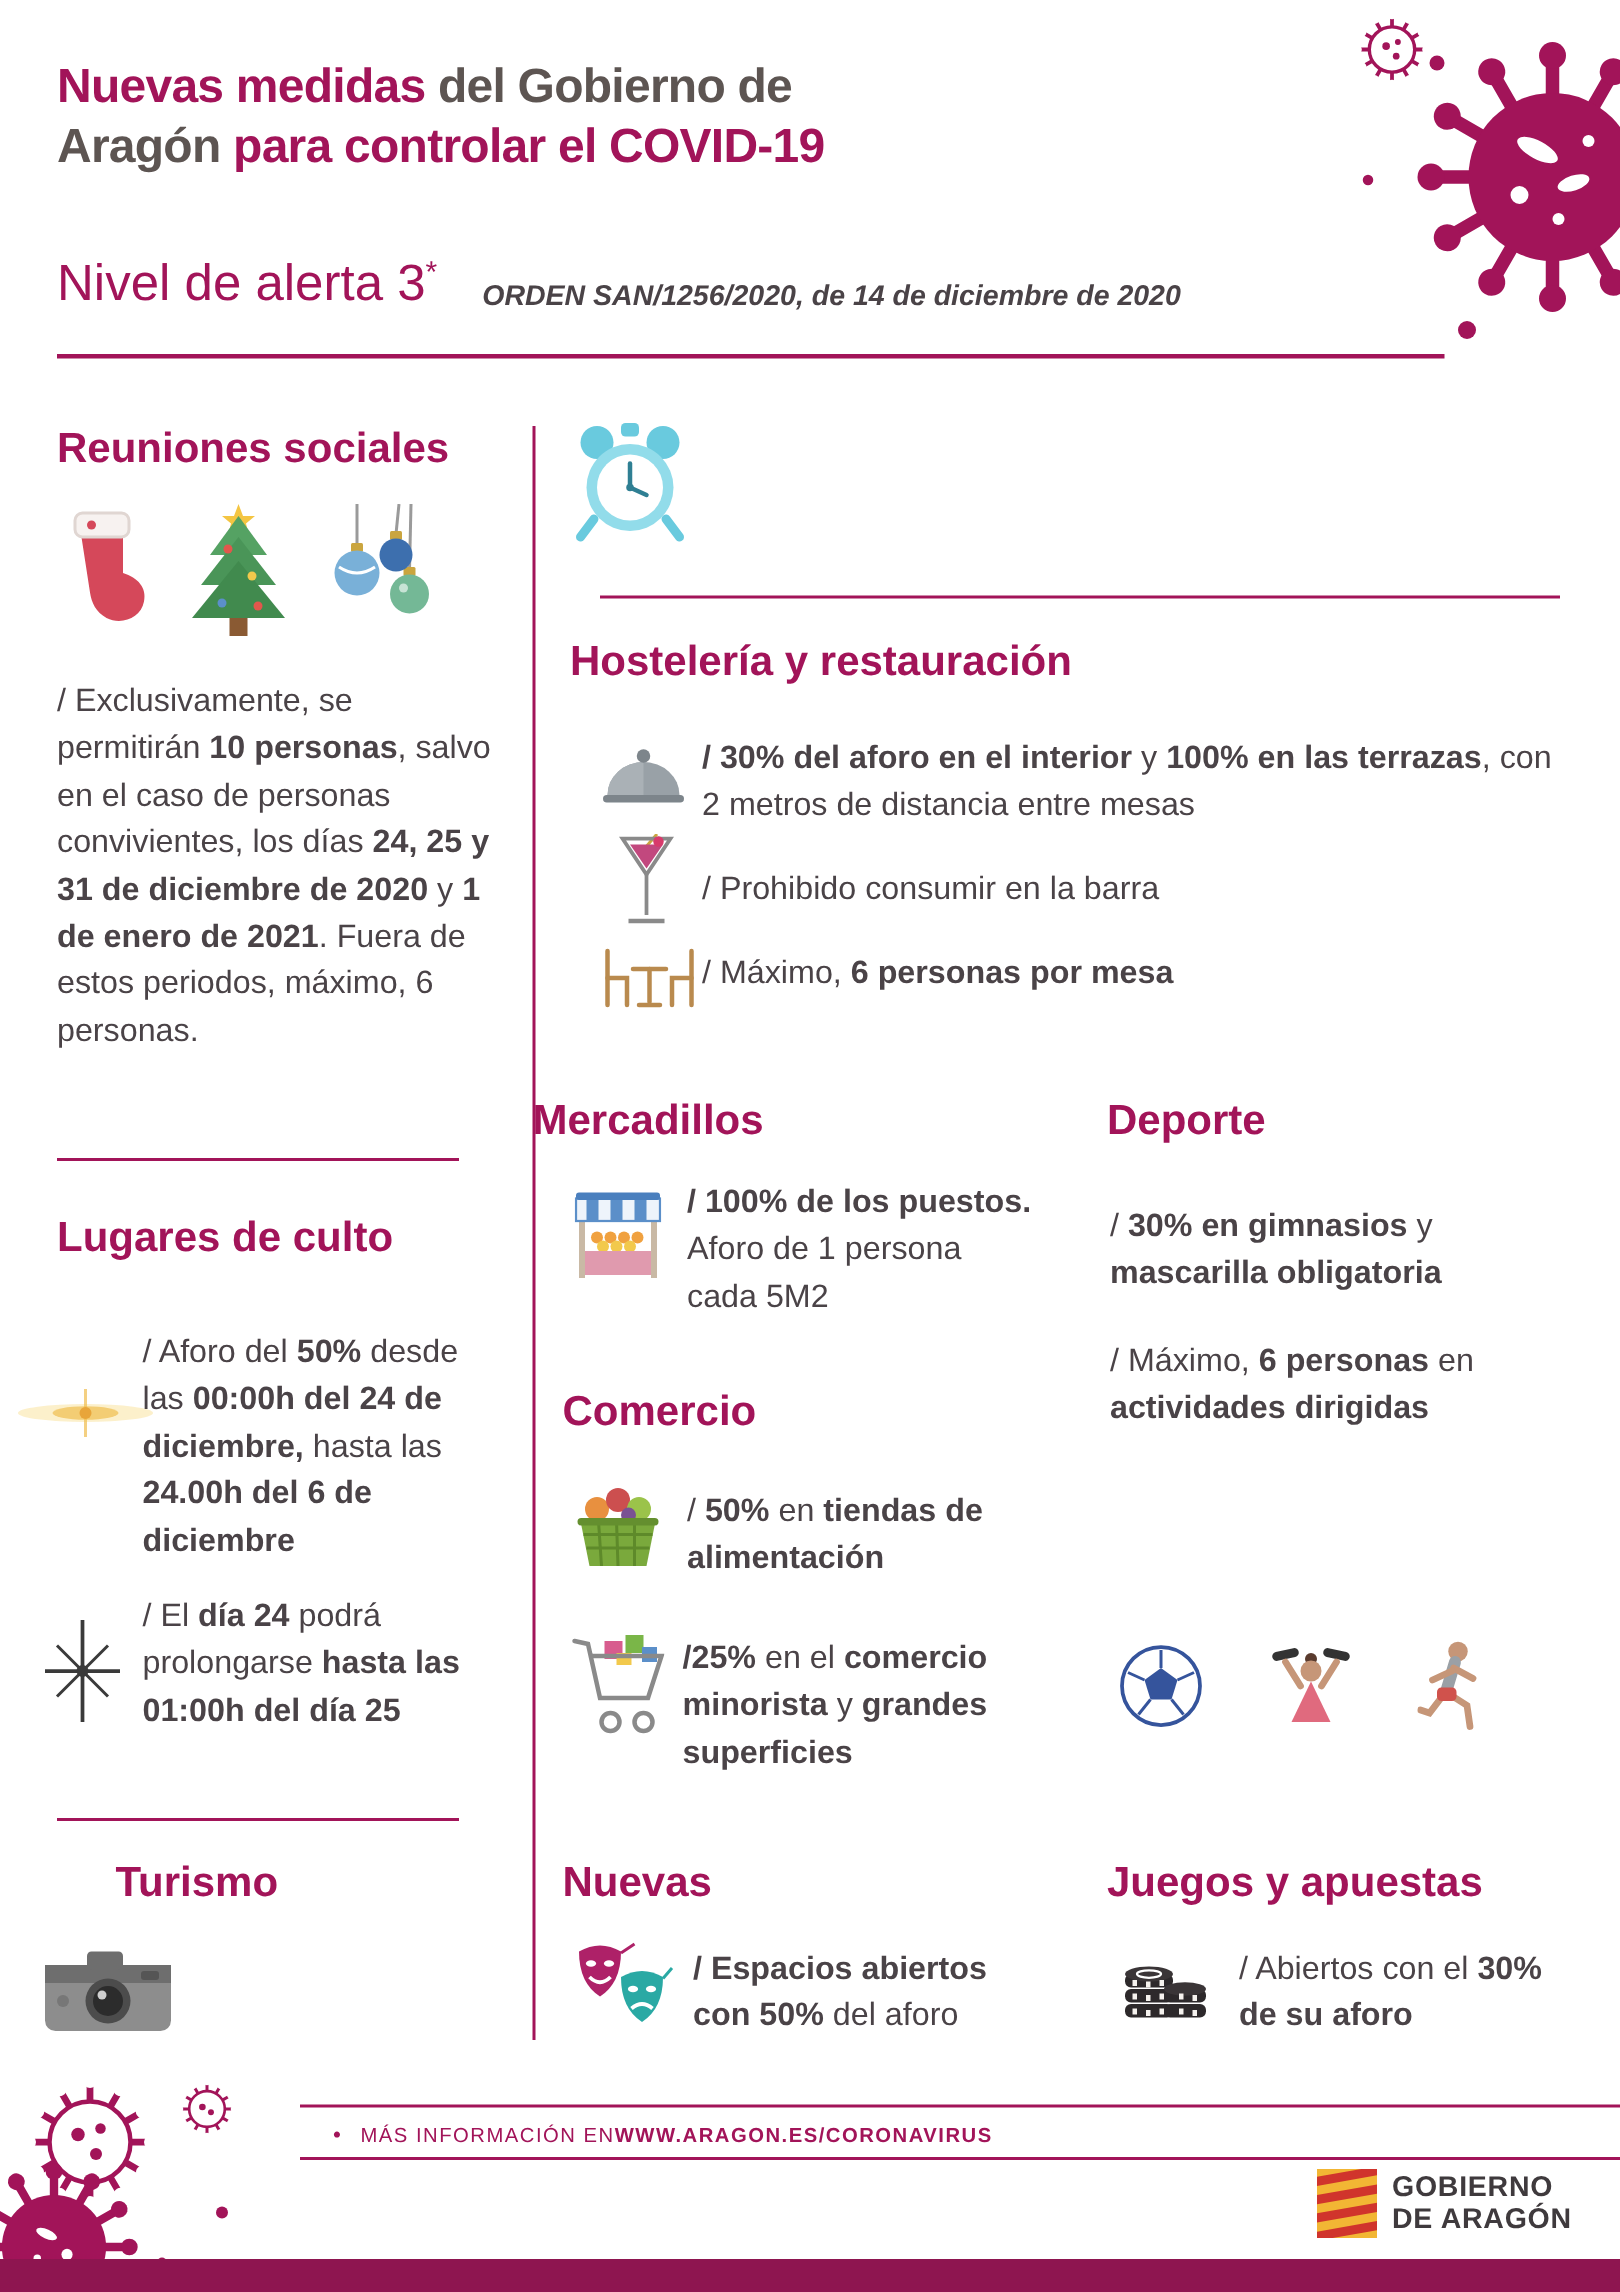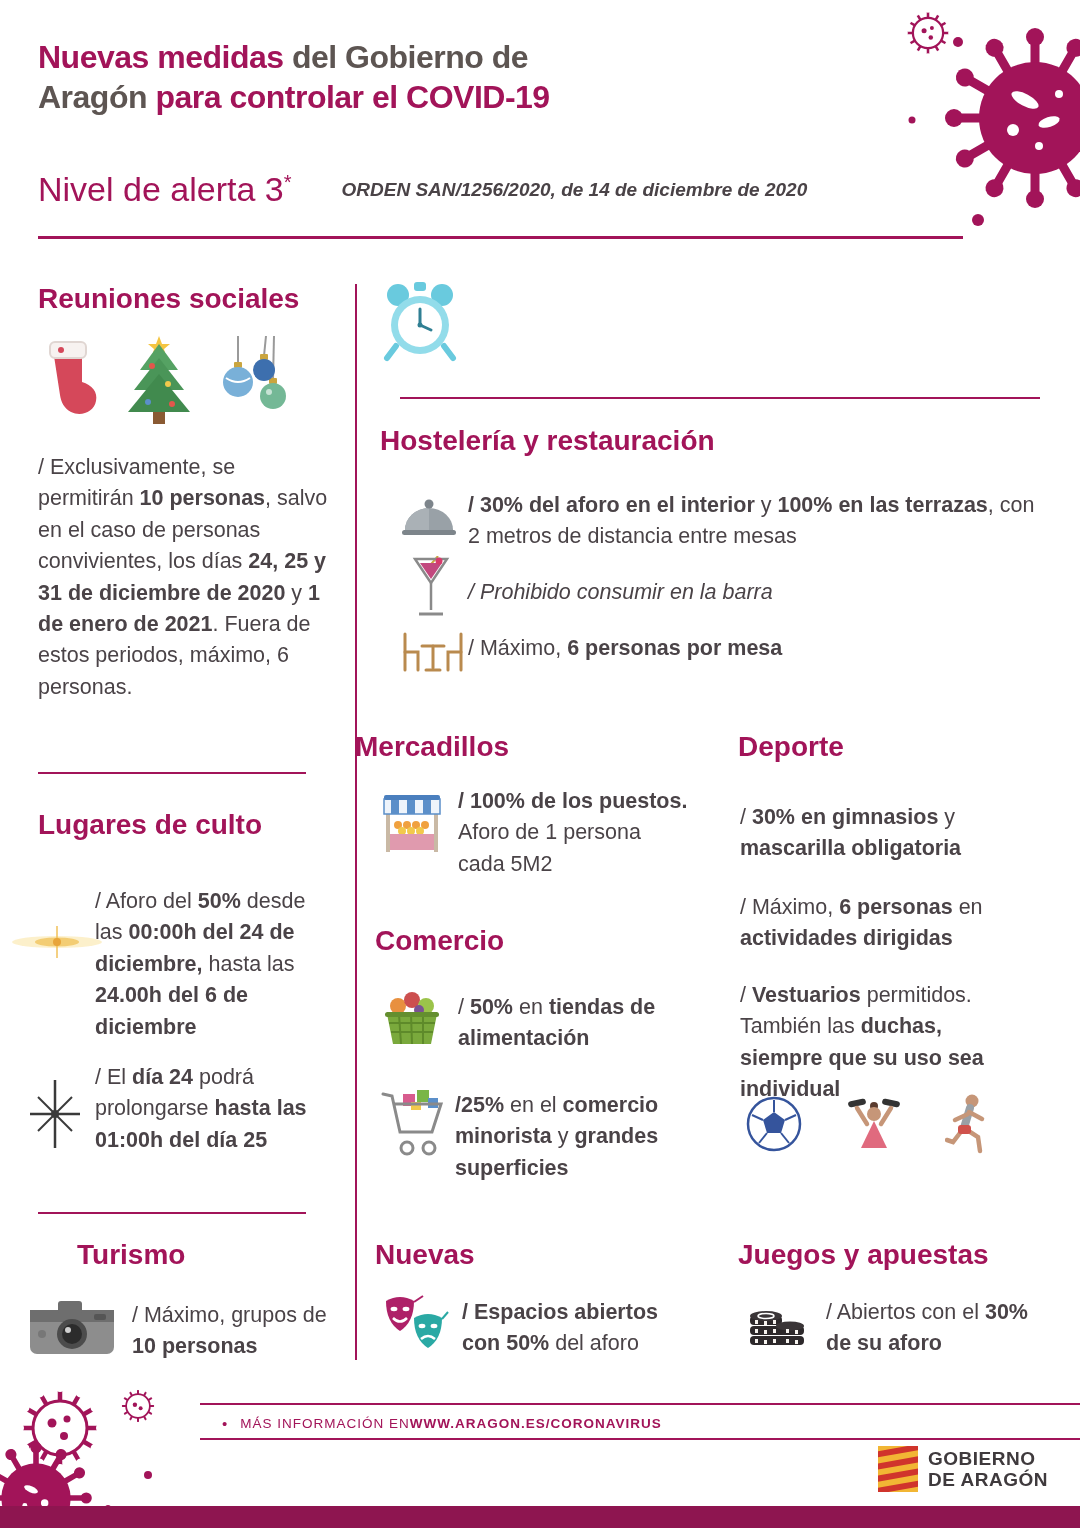--- a/index.html
+++ b/index.html
@@ -12,21 +12,21 @@
     position:relative;width:1080px;height:1528px;overflow:hidden;background:#fff;
     font-family:"Liberation Sans",sans-serif;color:var(--text);
   }
   .abs{position:absolute;}
   .rule{background:var(--accent);}
   .sec-h{font-size:28px;font-weight:bold;color:var(--accent);line-height:1.1;}
   .body-t{font-size:21.5px;line-height:1.46;margin:0;color:var(--text);}
   .b{font-weight:bold;}
   .title{font-size:32px;line-height:1.24;font-weight:bold;color:#5d5552;letter-spacing:-0.5px;}
   .title .accent{color:var(--accent);}
-  .alert-row{display:flex;align-items:center;gap:20px;}
+  .alert-row{display:flex;align-items:flex-end;}
   .alert{font-size:34px;color:var(--accent);}
   .alert sup{font-size:20px;}
   .order{font-size:19px;font-style:italic;font-weight:bold;color:#4a4347;margin-left:30px;}
   .closure-intro{font-size:24px;font-weight:bold;color:var(--text);}
   .closure-line2{margin-top:2px;display:flex;align-items:baseline;}
   .closure-time{font-size:37px;font-weight:bold;color:var(--accent);}
   .closure-rest{font-size:22px;font-weight:bold;color:var(--text);margin-left:10px;}
   .footer-info{display:flex;align-items:center;font-size:13.5px;letter-spacing:1px;color:var(--accent);}
   .footer-info .bullet{margin-right:12px;font-size:15px;}
   .logo{display:flex;align-items:center;gap:10px;}
@@ -164,21 +164,20 @@
   <svg class="abs" style="left:30px;top:1298px;" width="84" height="58" viewBox="0 0 84 58">
     <rect x="0" y="12" width="84" height="44" rx="7" fill="#8d8d8d"></rect>
     <rect x="0" y="12" width="84" height="12" fill="#6e6e6e"></rect>
     <rect x="28" y="3" width="24" height="12" rx="3" fill="#6e6e6e"></rect>
     <circle cx="42" cy="36" r="15" fill="#4c4c4c"></circle>
       <circle cx="42" cy="36" r="10" fill="#2c2c2c"></circle>
       <circle cx="38" cy="32" r="3" fill="#cfcfcf"></circle>
     <rect x="64" y="16" width="12" height="6" rx="2" fill="#555555"></rect>
     <circle cx="12" cy="36" r="4" fill="#777777"></circle>
   </svg>
-  <p class="abs body-t" style="left:132px;top:1300px;width:200px;"><span>/ Máximo, grupos de </span><span class="b">10 personas</span></p>
 
   <div class="abs rule" style="left:355px;top:284px;width:2px;height:1076px;"></div>
 
   <svg class="abs" style="left:382px;top:282px;" width="76" height="82" viewBox="0 0 76 82">
     <g fill="#69cade">
       <circle cx="16" cy="13" r="11"></circle>
         <circle cx="60" cy="13" r="11"></circle>
         <rect x="32" y="0" width="12" height="9" rx="3"></rect>
     </g>
     <line x1="14" y1="64" x2="5" y2="76" stroke="#69cade" stroke-width="6" stroke-linecap="round"></line>
@@ -204,21 +203,21 @@
   <p class="abs body-t" style="left:468px;top:490px;width:580px;"><span class="b">/ 30% del aforo en el interior</span><span> y </span><span class="b">100% en las terrazas</span><span>, con 2 metros de distancia entre mesas</span></p>
 
   <svg class="abs" style="left:412px;top:556px;" width="38" height="64" viewBox="0 0 38 64">
     <line x1="26" y1="0" x2="14" y2="14" stroke="#caa53f" stroke-width="2"></line>
     <polygon points="3,3 35,3 19,27" fill="none" stroke="#8a8a8a" stroke-width="2.5"></polygon>
     <polygon points="8,7 30,7 19,23" fill="#c2487e"></polygon>
     <line x1="19" y1="27" x2="19" y2="54" stroke="#8a8a8a" stroke-width="2.5"></line>
     <line x1="7" y1="58" x2="31" y2="58" stroke="#8a8a8a" stroke-width="3"></line>
     <circle cx="27" cy="5" r="3.5" fill="#d83a6b"></circle>
   </svg>
-  <p class="abs body-t" style="left:468px;top:577px;width:560px;font-style:italic;"><span>/ Prohibido consumir en la barra</span></p>
+  <p class="abs body-t" style="left:468px;top:577px;width:560px;"><span>/ Prohibido consumir en la barra</span></p>
 
   <svg class="abs" style="left:400px;top:626px;" width="66" height="48" viewBox="0 0 66 48">
     <g fill="none" stroke="#b98a4e" stroke-width="3" stroke-linecap="round">
       <path d="M5 8 v36"></path>
         <path d="M5 26 h13 v18"></path>
       <path d="M61 8 v36"></path>
         <path d="M61 26 h-13 v18"></path>
       <path d="M22 20 h22"></path>
         <path d="M33 20 v22"></path>
         <path d="M26 44 h14"></path>
@@ -292,21 +291,20 @@
     <path d="M33 24 Q47 16 61 24 Q61 45 47 54 Q33 45 33 24 Z" fill="#2aa9a4"></path>
     <ellipse cx="41" cy="32" rx="3.4" ry="2.2" fill="#fff"></ellipse>
       <ellipse cx="53" cy="32" rx="3.4" ry="2.2" fill="#fff"></ellipse>
     <path d="M40 45 Q47 39 54 45" stroke="#fff" stroke-width="2.5" fill="none"></path>
   </svg>
   <p class="abs body-t" style="left:462px;top:1297px;width:235px;"><span class="b">/ Espacios abiertos con 50%</span><span> del aforo</span></p>
 
   <div class="abs sec-h" style="left:738px;top:732px;">Deporte</div>
   <p class="abs body-t" style="left:740px;top:802px;width:300px;"><span>/ </span><span class="b">30% en gimnasios</span><span> y </span><span class="b">mascarilla obligatoria</span></p>
   <p class="abs body-t" style="left:740px;top:892px;width:300px;"><span>/ Máximo, </span><span class="b">6 personas</span><span> en </span><span class="b">actividades dirigidas</span></p>
-  <p class="abs body-t" style="left:740px;top:980px;width:290px;"><span>/ </span><span class="b">Vestuarios</span><span> permitidos. También las </span><span class="b">duchas, siempre que su uso sea individual</span></p>
 
   <div class="abs dep-icons" style="left:745px;top:1092px;">
     <svg width="58" height="58" viewBox="0 0 58 58">
       <circle cx="29" cy="29" r="26" fill="#fff" stroke="#35549c" stroke-width="2.5"></circle>
       <polygon points="29,17 40,25 36,38 22,38 18,25" fill="#35549c"></polygon>
       <g stroke="#35549c" stroke-width="2">
         <line x1="29" y1="17" x2="29" y2="5"></line>
           <line x1="40" y1="25" x2="51" y2="20"></line>
           <line x1="36" y1="38" x2="44" y2="48"></line>
           <line x1="22" y1="38" x2="14" y2="48"></line>

